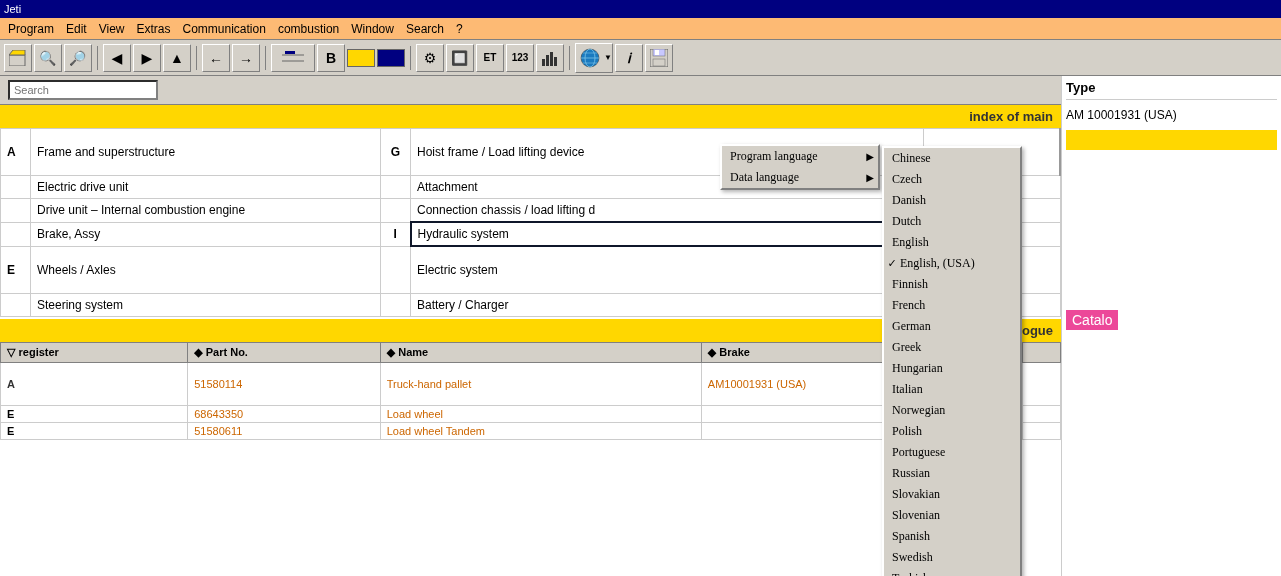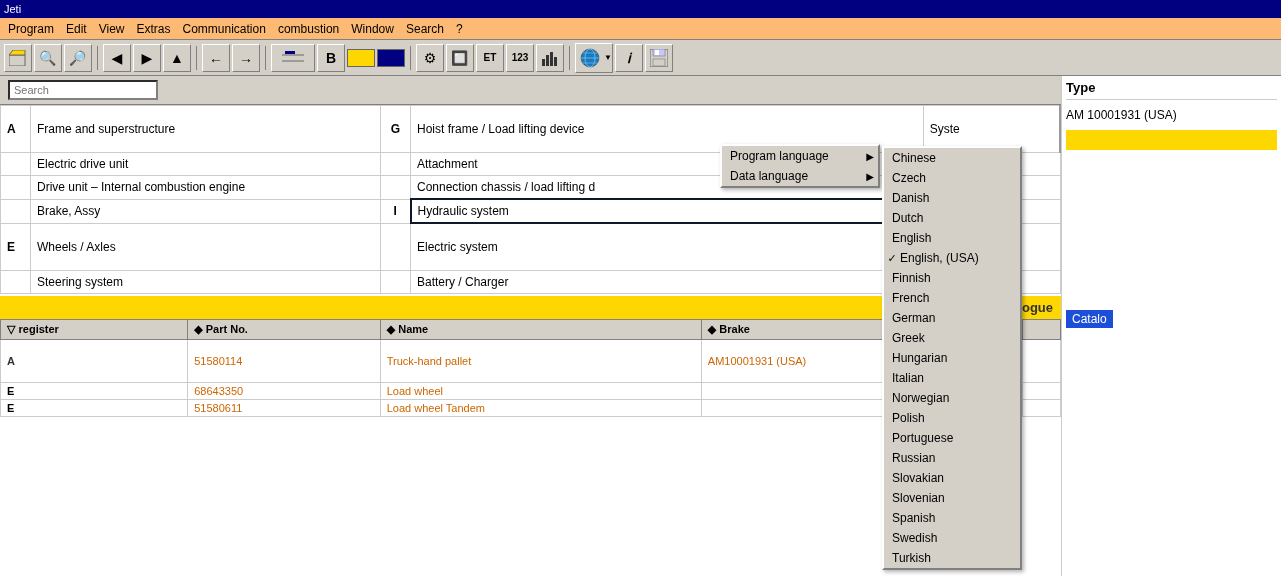--- a/index.html
+++ b/index.html
@@ -145,20 +145,21 @@
 </div>
 
 <div class="main-area" style="position:relative;">
 
   <div class="content">
 
     <div style="padding: 4px 8px; background: #d4d0c8; border-bottom: 1px solid #808080; display:flex; align-items:center;">
       <input class="search-input" type="text" style="width: 150px;" placeholder="Search">
     </div>
 
+    <div class="section-header">index of main</div>
 
     <table class="main-table" style="width:100%; border-collapse:collapse;">
       <tbody>
         <tr>
           <td class="letter-cell" style="border:1px solid #ccc; padding:4px 6px; font-weight:bold; width:30px;">A</td>
           <td style="border:1px solid #ccc; padding:4px 6px; width:350px;">Frame and superstructure</td>
           <td style="border:1px solid #ccc; padding:4px 6px; width:30px; text-align:center; font-weight:bold;">G</td>
           <td style="border:1px solid #ccc; padding:16px 6px;">Hoist frame / Load lifting device</td>
           <td style="border:1px solid #ccc; padding:4px 6px; border-right:2px solid #999;margin-top:39px;">Syste</td>
         </tr>
@@ -236,27 +237,27 @@
         </tr>
       </tbody>
     </table>
   </div>
 
   <div class="right-panel">
     <div style="font-weight:bold; font-size:13px; margin-bottom:8px; border-bottom:1px solid #ccc; padding-bottom:4px;">Type</div>
     <div style="font-size:12px; margin-bottom:8px;">AM 10001931 (USA)</div>
     <div style="background:#FFD700; height:20px; margin-bottom:2px;"></div>
     <div style="margin-top: 160px;">
-      <div style="background:#1d4ed8; color:white; padding:2px 6px; font-size:12px; display:inline-block;">Catalo</div>
+      <div style="background:#ec4899; color:white; padding:2px 6px; font-size:14px; display:inline-block;">Catalo</div>
     </div>
   </div>
 
   <div class="dropdown-container">
 
-    <div class="dropdown-menu" style="position:relative;">
+    <div class="dropdown-menu" style="position:relative;font-family:Liberation Serif, serif;">
       <div class="dropdown-menu-item prog-lang-menu">
         <span>Program language</span>
         <span class="arrow">▶</span>
 
         <div class="lang-submenu">
           <div class="lang-submenu-item">Chinese</div>
           <div class="lang-submenu-item">Czech</div>
           <div class="lang-submenu-item">Danish</div>
           <div class="lang-submenu-item">Dutch</div>
           <div class="lang-submenu-item">English</div>

